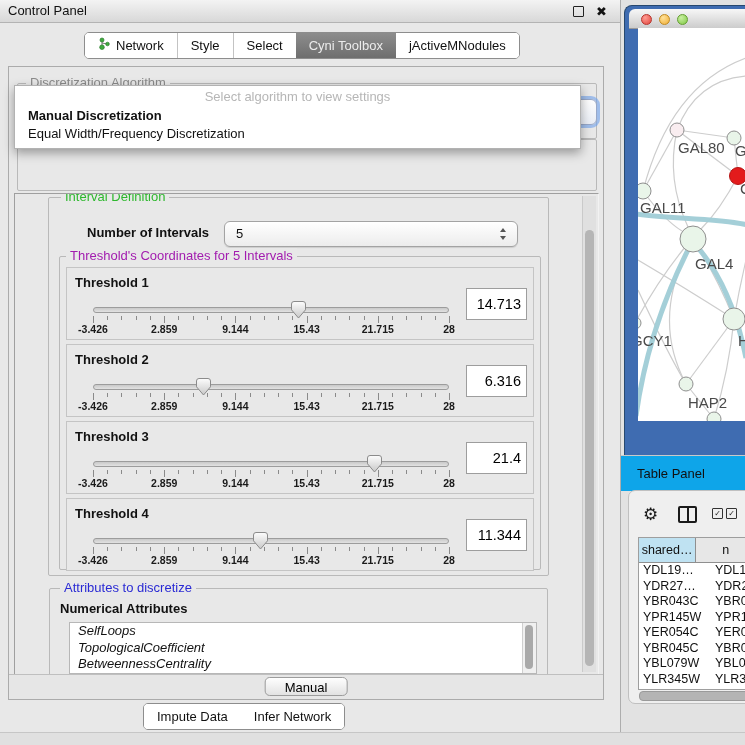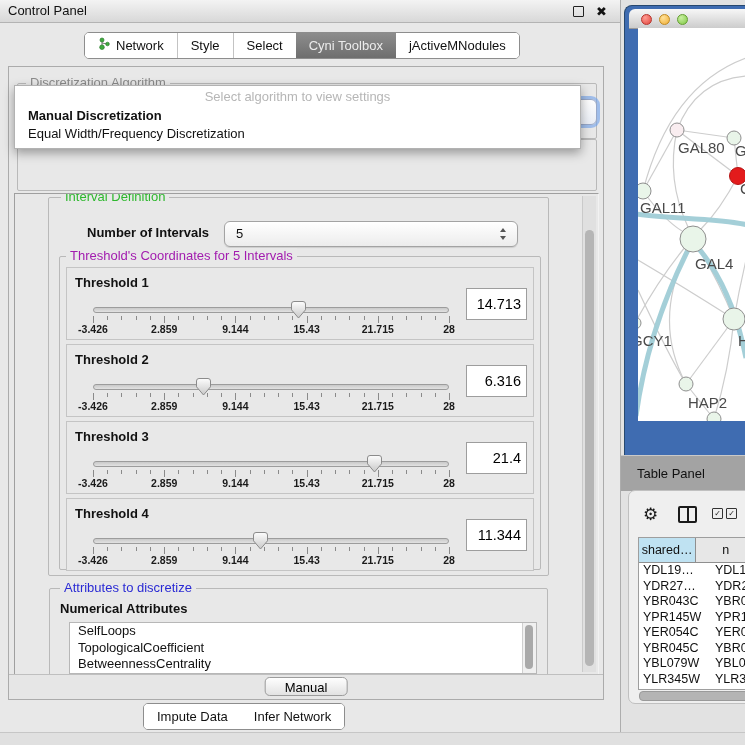--- a/index.html
+++ b/index.html
@@ -77,42 +77,42 @@
   .thumb{position:absolute;top:-1px;}
   .scale-labels{position:absolute;left:0;right:0;top:21px;height:12px;}
   .scale-labels span{position:absolute;transform:translateX(-50%);font-size:10.5px;font-weight:bold;color:#1a1a1a;white-space:nowrap;}
   .th-value{position:absolute;right:6px;top:20px;width:52px;height:30px;border:1px solid #9d9d9d;background:#fff;
             font-family:"Liberation Sans",sans-serif;font-size:14.5px;text-align:right;padding:0 5px 0 2px;}
 
   #attr-group{left:34px;top:394px;width:497px;height:86px;}
   #attr-group > .group-title{left:10px;color:#2a2ad4;}
   #attr-label{left:10px;top:12px;font-size:13px;font-weight:bold;}
   #attr-list{left:19px;top:33px;width:466px;height:50px;background:#fff;border:1px solid #b7b7b7;overflow:hidden;}
-  .list-item{font-size:13px;line-height:16.5px;padding-left:8px;white-space:nowrap;}
+  .list-item{font-size:13px;line-height:16.5px;padding-left:8px;white-space:nowrap;font-style:italic;}
   #list-scroll{position:absolute;right:0;top:0;width:13px;height:100%;background:#f0f0f0;border-left:1px solid #cfcfcf;}
   #list-scroll .vthumb{position:absolute;left:2px;top:2px;width:8px;height:44px;border-radius:4px;background:#a9a9a9;}
 
   #apply-strip{left:0;bottom:0;right:0;height:24px;background:#e6e6e6;border-top:1px solid #bfbfbf;}
   #apply-btn{position:absolute;left:50%;transform:translateX(-50%);top:2px;height:19px;padding:0 19px;
      border:1px solid #9c9c9c;border-radius:5px;background:linear-gradient(#fefefe,#e2e2e2);
      font-size:13px;line-height:19px;}
 
   
   #right-region{left:621px;top:0;width:124px;height:745px;background:#e2e2e2;overflow:hidden;}
   #net-window{left:3px;top:5px;width:121px;height:450px;background:#3f6cb1;border-left:1px solid #27486f;
      border-top:1px solid #27486f;border-radius:8px 0 0 0;}
   #mac-titlebar{left:4px;top:3px;right:0;height:19px;border-radius:6px 0 0 0;
      background:linear-gradient(#f7f7f7,#cccccc);border-bottom:1px solid #999;}
   .dot{position:absolute;top:5px;width:9px;height:9px;border-radius:50%;}
   .dot.r{left:12px;background:radial-gradient(circle at 35% 30%,#ff9d94,#e2453c);border:.5px solid #b5342d;}
   .dot.y{left:30px;background:radial-gradient(circle at 35% 30%,#ffe29a,#f0ad33);border:.5px solid #c08a22;}
   .dot.g{left:48px;background:radial-gradient(circle at 35% 30%,#c9efa2,#7fc943);border:.5px solid #649e32;}
   #net-canvas{left:13px;top:22px;right:0;bottom:35px;background:#fff;overflow:hidden;}
 
-  #tp-titlebar{left:0;top:455px;width:124px;height:35px;background:#a3a3a3;border-top:1px solid #c9c9c9;}
+  #tp-titlebar{left:0;top:455px;width:124px;height:35px;background:#0ea5e9;border-top:1px solid #c9c9c9;}
   #tp-title{left:16px;top:0;line-height:35px;font-size:13px;}
   #table-panel{left:7px;top:490px;width:130px;height:212px;background:#efefef;border:1px solid #c0c0c0;
      border-radius:7px 0 0 7px;overflow:hidden;}
   #tp-toolbar{left:9px;top:6px;right:0;height:34px;}
   #gear{left:5px;top:4px;font-size:17px;line-height:26px;color:#1a1a1a;font-family:"DejaVu Sans",sans-serif;}
   #cols-icon{left:40px;top:9px;width:15px;height:13px;border:2px solid #1a1a1a;border-radius:2px;}
   #cols-icon::after{content:"";position:absolute;left:6.5px;top:0;width:2px;height:13px;background:#1a1a1a;}
   .cb{position:absolute;top:11px;width:9px;height:9px;border:1.5px solid #333;border-radius:1px;font-size:8px;
       line-height:9px;text-align:center;color:#222;}
   .cb.c1{left:74px;} .cb.c2{left:88px;}

